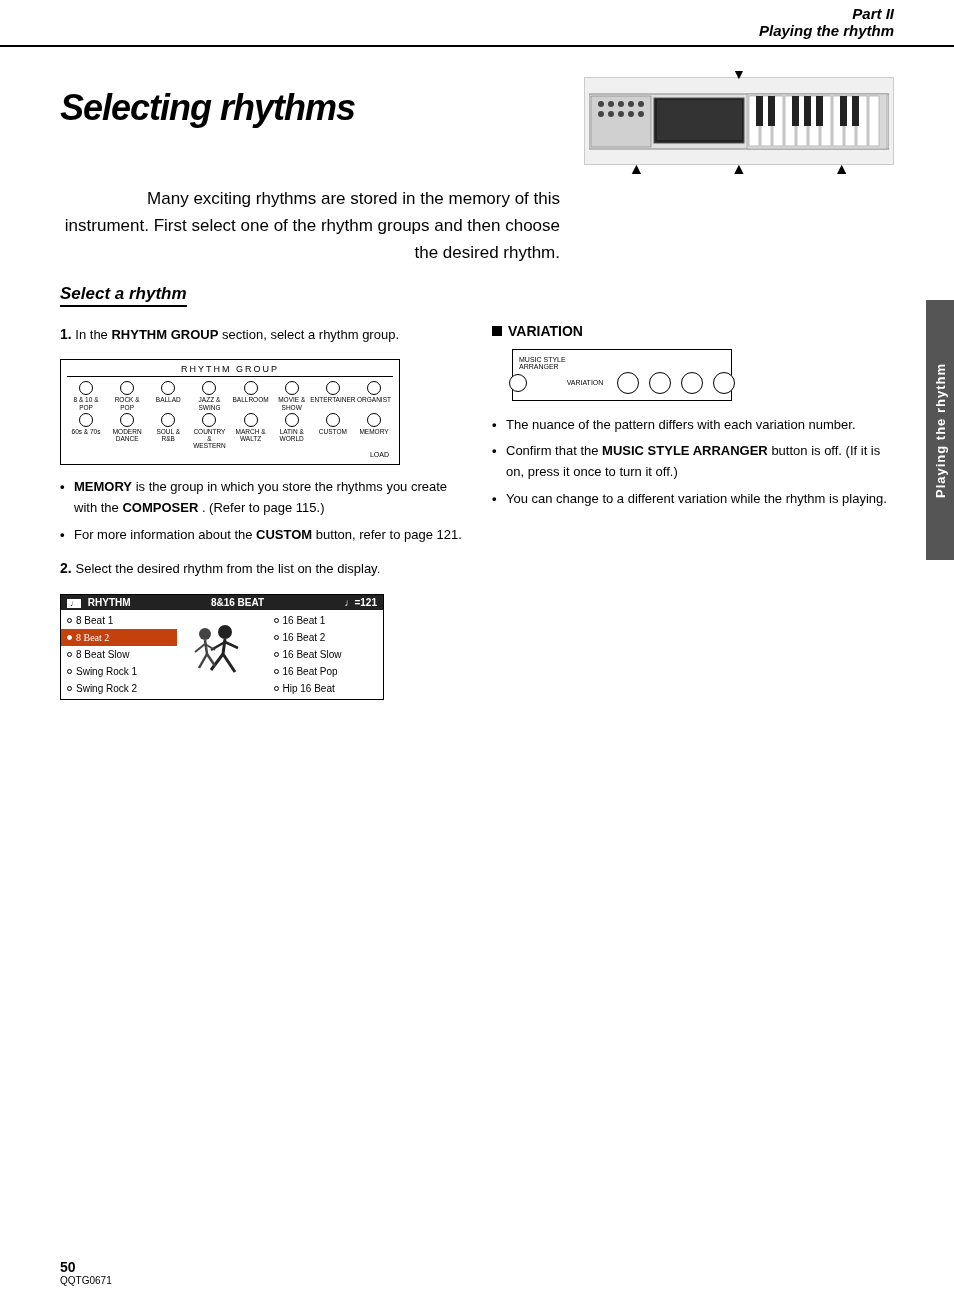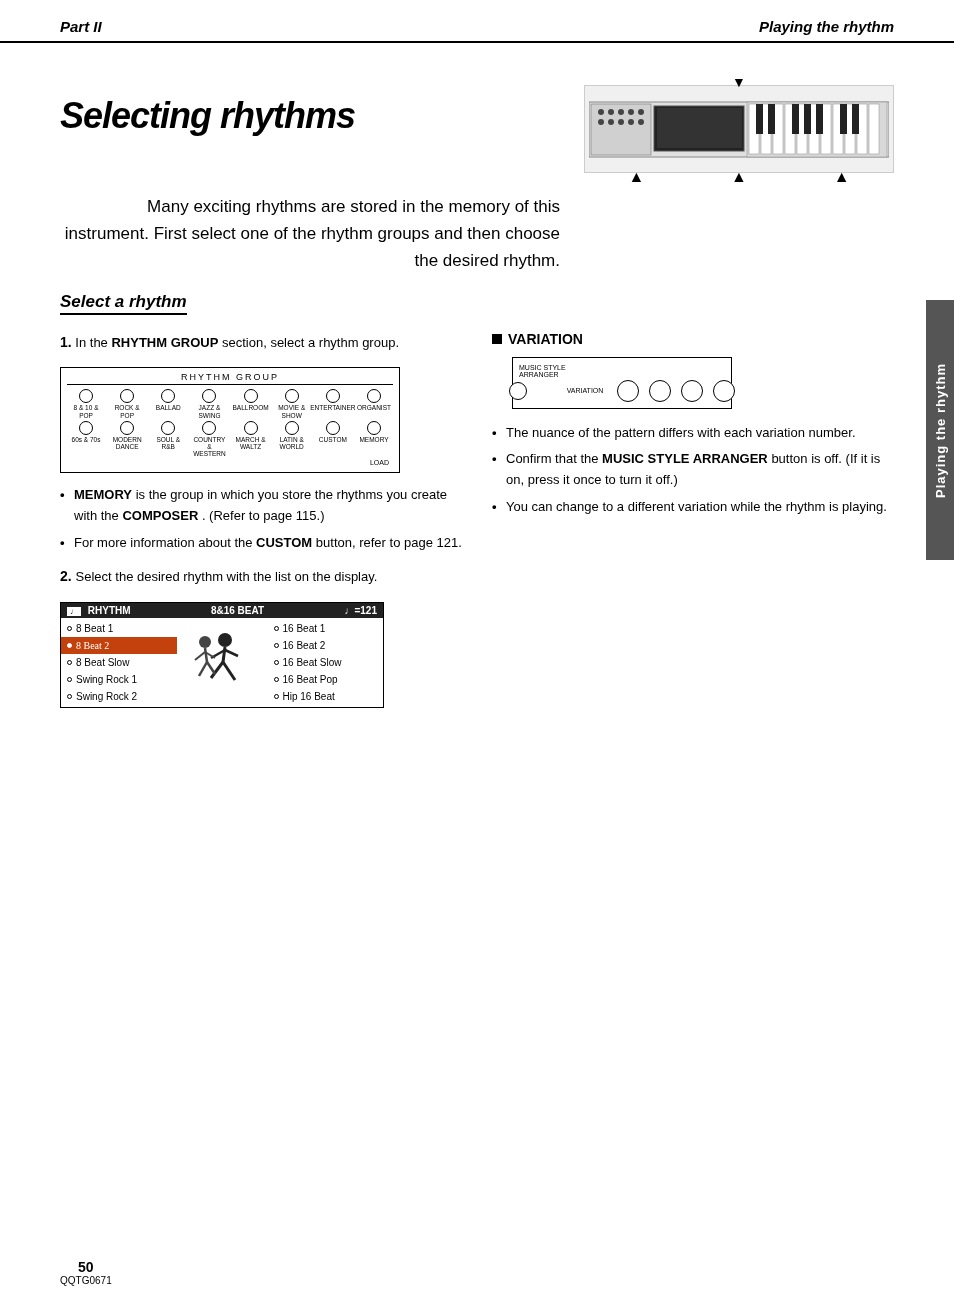--- a/index.html
+++ b/index.html
@@ -18,23 +18,24 @@
       background: #fff;
       padding: 0;
       position: relative;
     }
 
     
     .header {
       display: flex;
       justify-content: space-between;
       align-items: flex-end;
-      padding: 18px 60px 6px 60px;
+      padding: 5px 60px 6px 60px;
       border-bottom: 2px solid #000;
-      margin-bottom: 12px;
+      margin-bottom: 0;
+      flex-direction: column;
     }
     .header-left {
       font-size: 15px;
       font-weight: bold;
       font-style: italic;
     }
     .header-right {
       font-size: 15px;
       font-weight: bold;
       font-style: italic;
@@ -301,21 +302,20 @@
       width: 100%;
       margin-bottom: 2px;
     }
 
     
     .footer {
       position: absolute;
       bottom: 20px;
       left: 60px;
       font-size: 11px;
-      text-align: center;
     }
     .footer-page {
       font-weight: bold;
       font-size: 14px;
     }
     .footer-code {
       font-size: 10px;
     }
 
     
@@ -527,21 +527,21 @@
           </li>
           <li>
             <span>For more information about the </span>
             <span class="bold">CUSTOM</span>
             <span> button, refer to page 121.</span>
           </li>
         </ul>
 
         <p class="step">
           <span class="step-num">2. </span>
-          <span>Select the desired rhythm with the list on the display.</span>
+          <span>Select the desired rhythm from the list on the display.</span>
         </p>
 
         <div class="display-panel">
           <div class="display-header">
             <span>
               <span class="rhythm-icon">♩</span>
               <span>RHYTHM</span>
             </span>
             <span>8&amp;16 BEAT</span>
             <span>♩=121</span>

